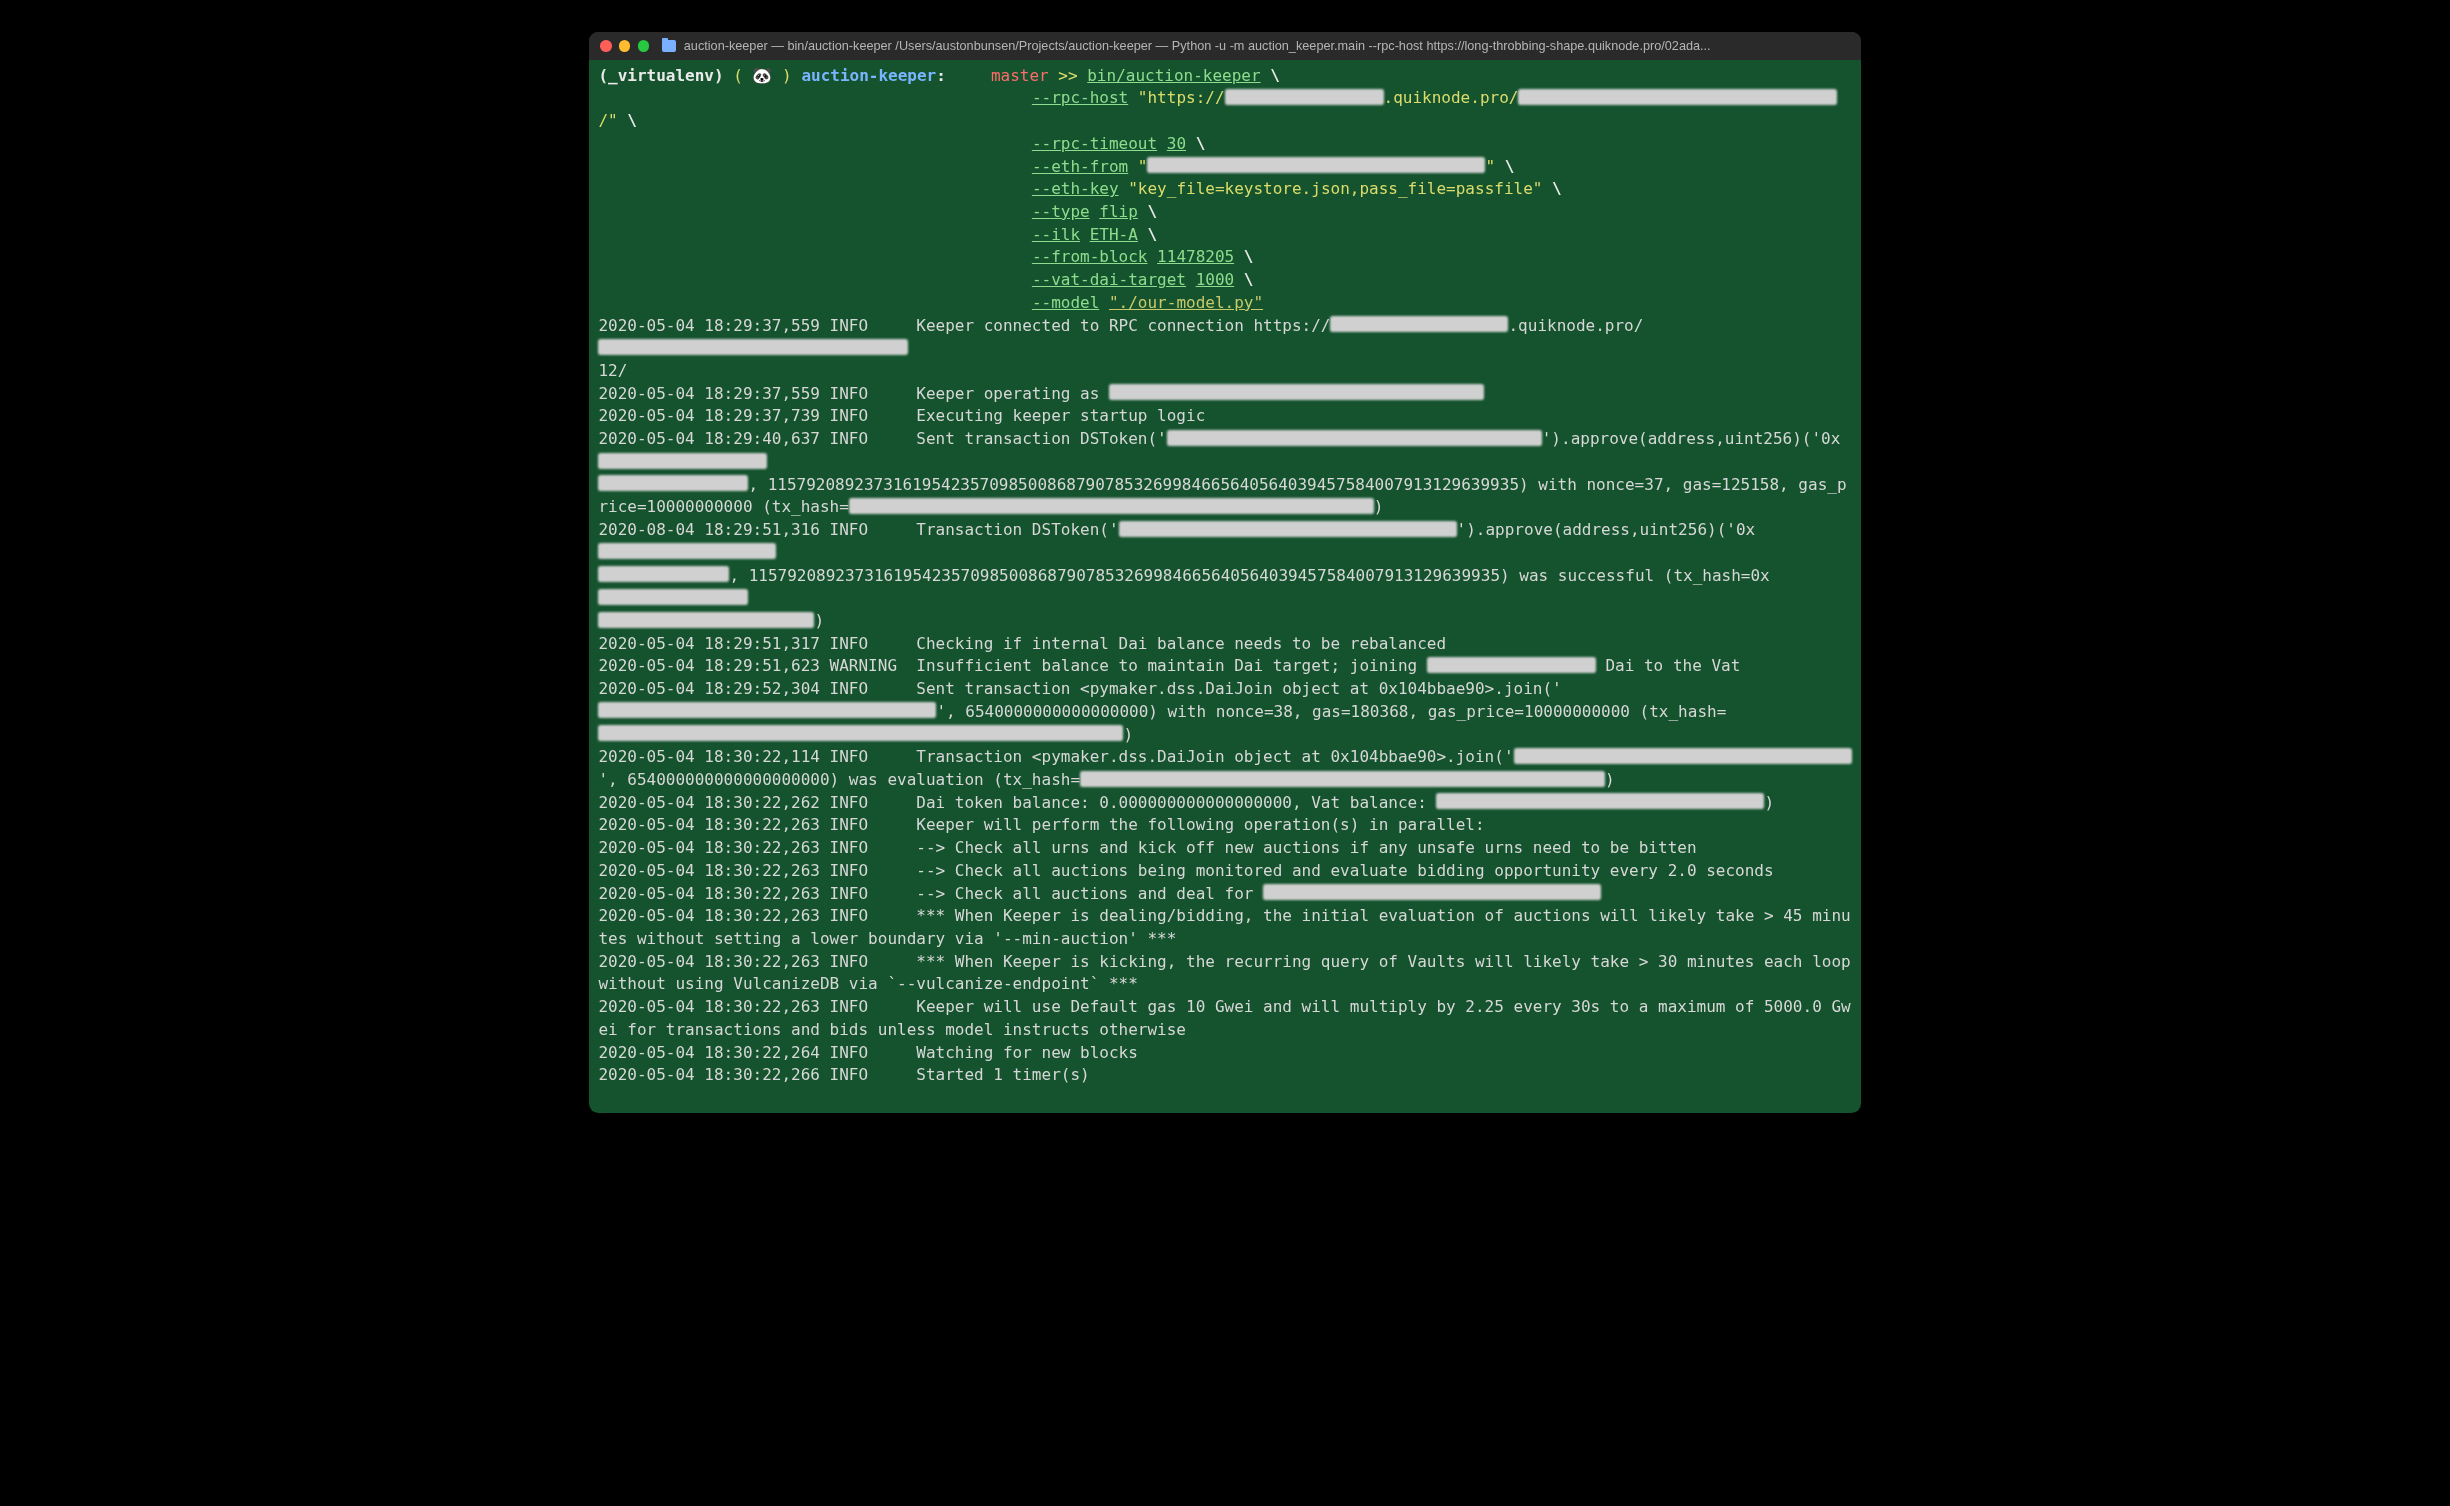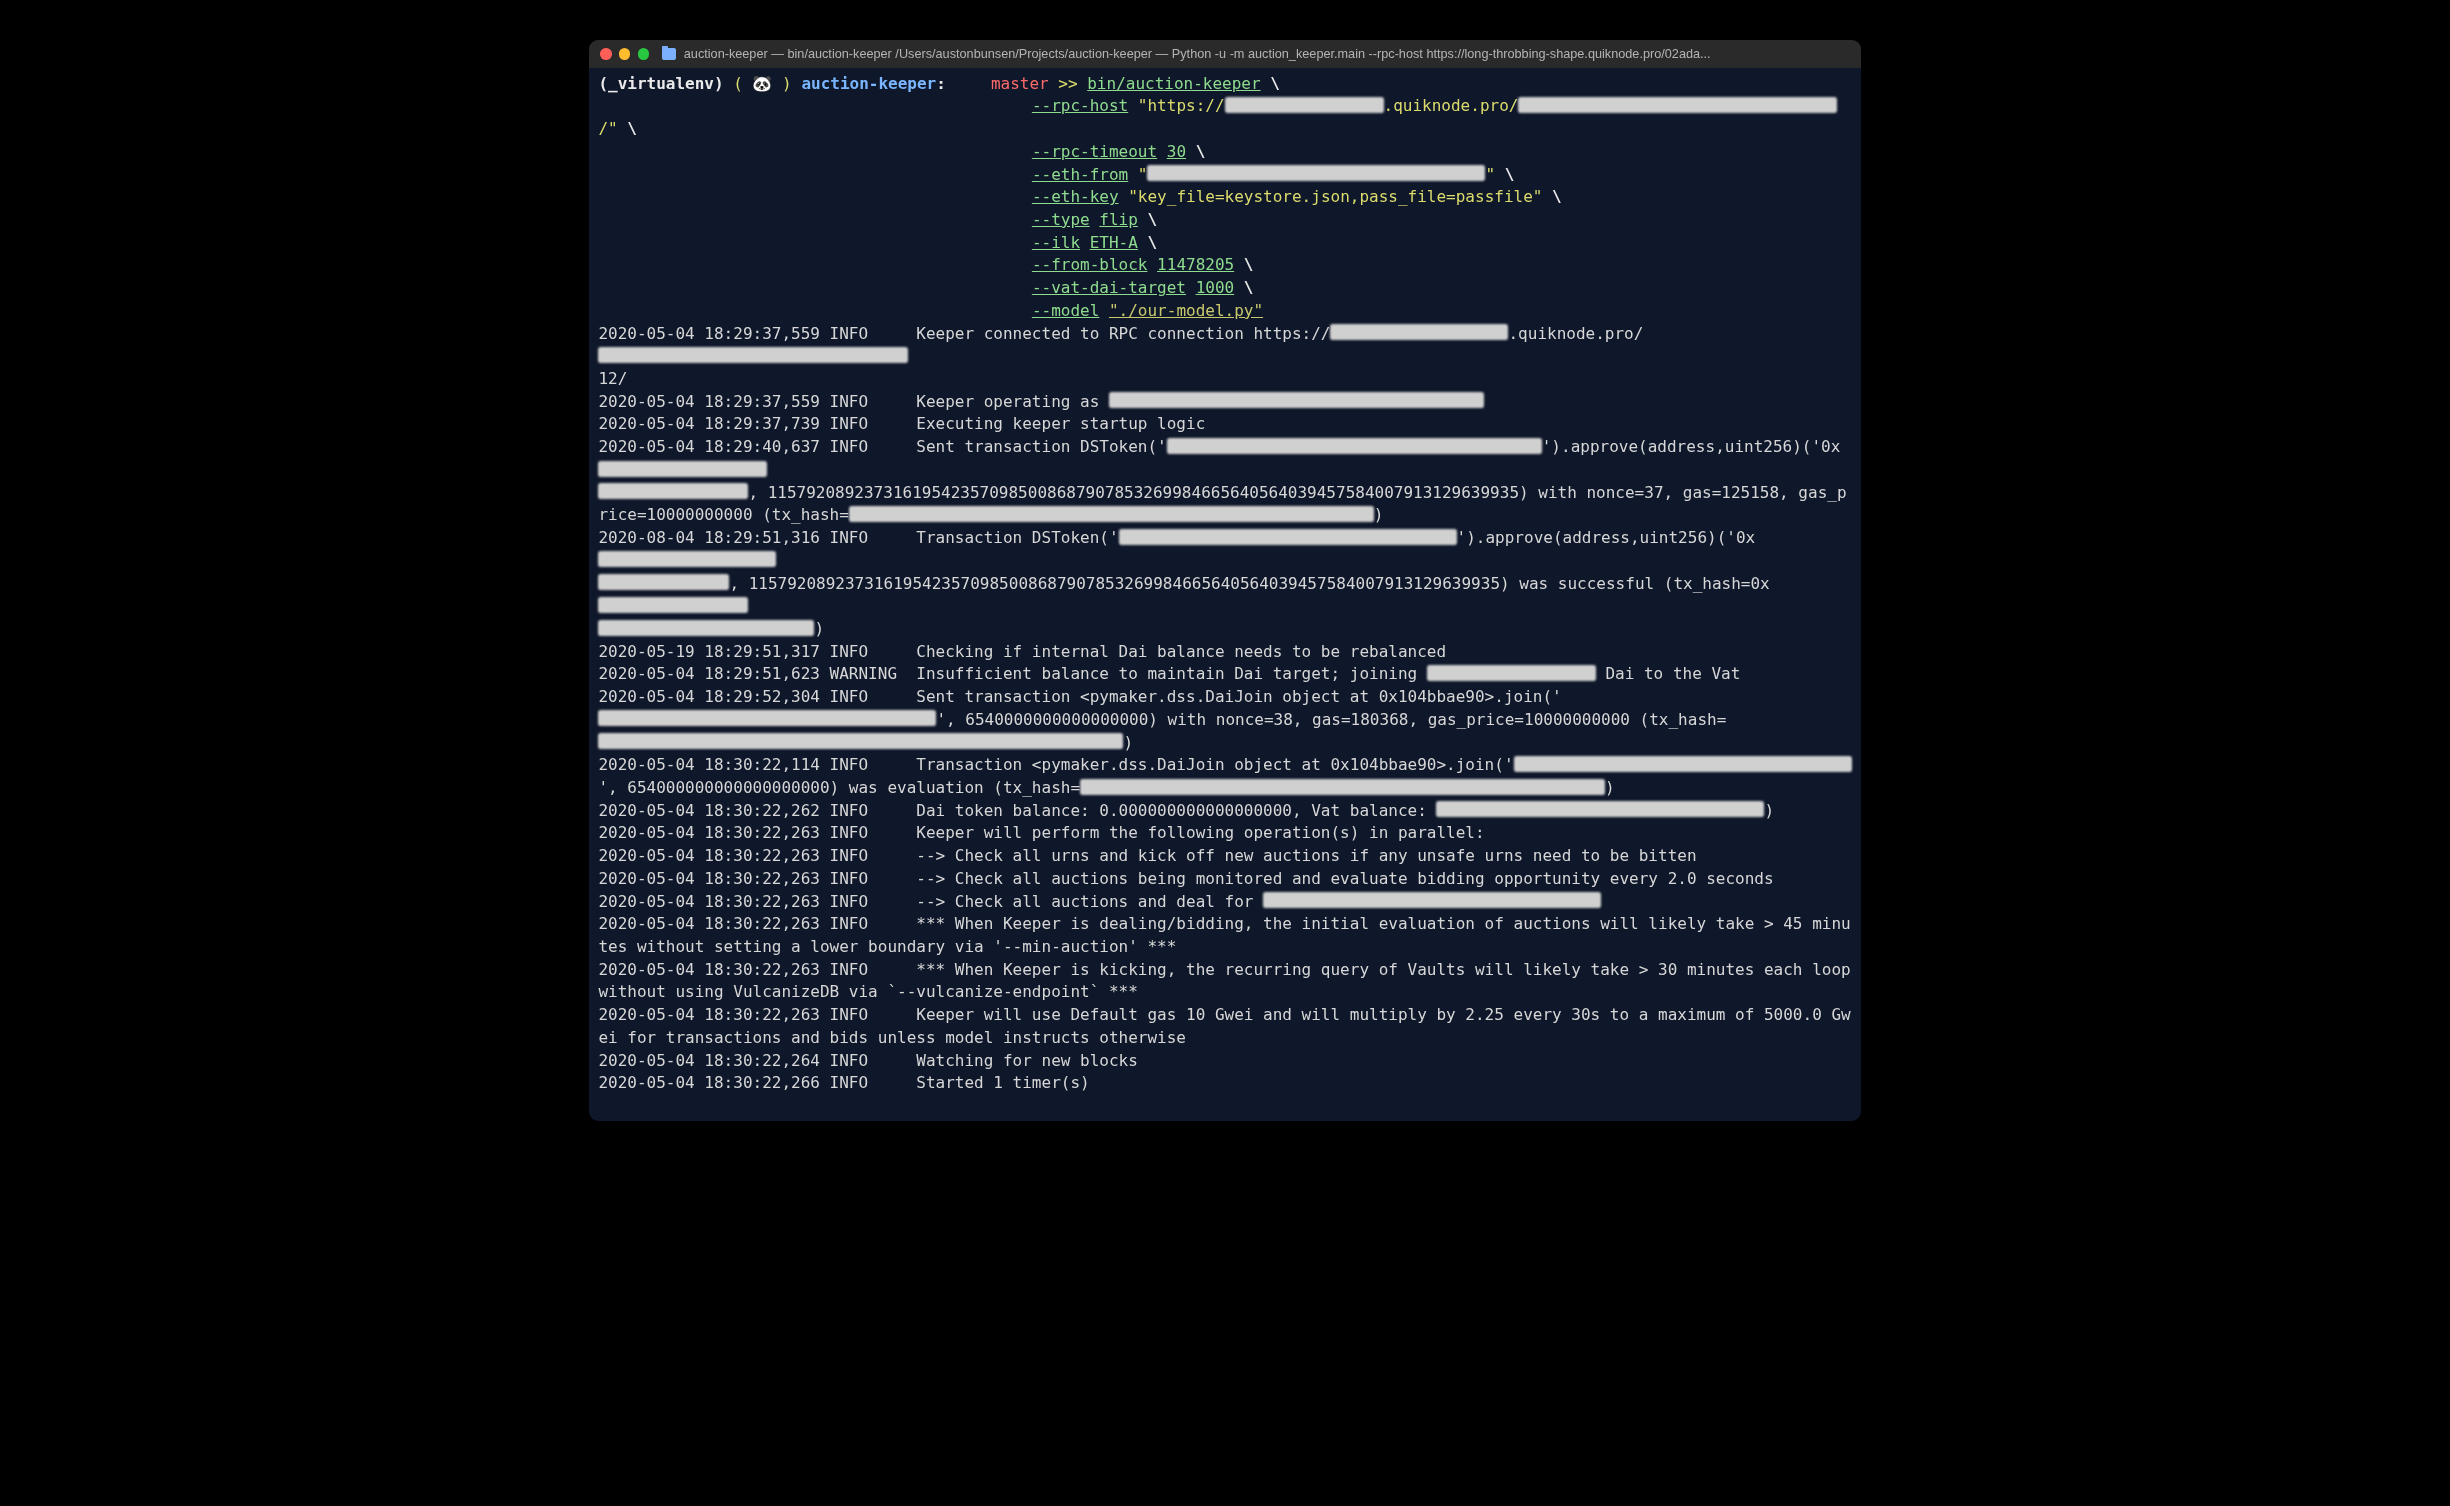--- a/index.html
+++ b/index.html
@@ -7,22 +7,22 @@
     background: #000;
     font-family: "SF Mono", Menlo, Monaco, Consolas, monospace;
     font-size: 16px;
     line-height: 1.42;
     color: #d7d7d7;
     padding: 28px;
     -webkit-font-smoothing: antialiased;
   }
   .window {
     width: 1272px;
-    margin: 12px auto;
-    background: #0f172a;
+    margin: 4px auto;
+    background: #14532d;
     border-radius: 9.4px;
     overflow: hidden;
     box-shadow: 0 19px 56px rgba(0,0,0,0.6);
   }
   .titlebar {
     height: 28px;
     background: #2a2a2a;
     display: flex;
     align-items: center;
     padding: 0 11.3px;
@@ -107,21 +107,21 @@
                                              <span class="c-green">--model</span> <span class="c-link">"./our-model.py"</span>
 <span>2020-05-04 18:29:37,559 INFO     Keeper connected to RPC connection https://</span><span class="redact" style="width:178px"></span><span>.quiknode.pro/</span><span class="redact" style="width:310px"></span>
 <span>12/</span>
 <span>2020-05-04 18:29:37,559 INFO     Keeper operating as </span><span class="redact" style="width:375px"></span>
 <span>2020-05-04 18:29:37,739 INFO     Executing keeper startup logic</span>
 <span>2020-05-04 18:29:40,637 INFO     Sent transaction DSToken('</span><span class="redact" style="width:375px"></span><span>').approve(address,uint256)('0x</span><span class="redact" style="width:169px"></span>
 <span class="redact" style="width:150px"></span><span>, 115792089237316195423570985008687907853269984665640564039457584007913129639935) with nonce=37, gas=125158, gas_price=10000000000 (tx_hash=</span><span class="redact" style="width:525px"></span><span>)</span>
 <span>2020-08-04 18:29:51,316 INFO     Transaction DSToken('</span><span class="redact" style="width:338px"></span><span>').approve(address,uint256)('0x</span><span class="redact" style="width:178px"></span>
 <span class="redact" style="width:131px"></span><span>, 115792089237316195423570985008687907853269984665640564039457584007913129639935) was successful (tx_hash=0x</span><span class="redact" style="width:150px"></span>
 <span class="redact" style="width:216px"></span><span>)</span>
-<span>2020-05-19 18:29:51,317 INFO     Checking if internal Dai balance needs to be rebalanced</span>
+<span>2020-05-04 18:29:51,317 INFO     Checking if internal Dai balance needs to be rebalanced</span>
 <span>2020-05-04 18:29:51,623 WARNING  Insufficient balance to maintain Dai target; joining </span><span class="redact" style="width:169px"></span><span> Dai to the Vat</span>
 <span>2020-05-04 18:29:52,304 INFO     Sent transaction &lt;pymaker.dss.DaiJoin object at 0x104bbae90&gt;.join('</span><span class="redact" style="width:338px"></span><span>', 6540000000000000000) with nonce=38, gas=180368, gas_price=10000000000 (tx_hash=</span><span class="redact" style="width:525px"></span><span>)</span>
 <span>2020-05-04 18:30:22,114 INFO     Transaction &lt;pymaker.dss.DaiJoin object at 0x104bbae90&gt;.join('</span><span class="redact" style="width:338px"></span><span>', 654000000000000000000) was evaluation (tx_hash=</span><span class="redact" style="width:525px"></span><span>)</span>
 <span>2020-05-04 18:30:22,262 INFO     Dai token balance: 0.000000000000000000, Vat balance: </span><span class="redact" style="width:328px"></span><span>)</span>
 <span>2020-05-04 18:30:22,263 INFO     Keeper will perform the following operation(s) in parallel:</span>
 <span>2020-05-04 18:30:22,263 INFO     --&gt; Check all urns and kick off new auctions if any unsafe urns need to be bitten</span>
 <span>2020-05-04 18:30:22,263 INFO     --&gt; Check all auctions being monitored and evaluate bidding opportunity every 2.0 seconds</span>
 <span>2020-05-04 18:30:22,263 INFO     --&gt; Check all auctions and deal for </span><span class="redact" style="width:338px"></span>
 <span>2020-05-04 18:30:22,263 INFO     *** When Keeper is dealing/bidding, the initial evaluation of auctions will likely take &gt; 45 minutes without setting a lower boundary via '--min-auction' ***</span>
 <span>2020-05-04 18:30:22,263 INFO     *** When Keeper is kicking, the recurring query of Vaults will likely take &gt; 30 minutes each loop without using VulcanizeDB via `--vulcanize-endpoint` ***</span>

